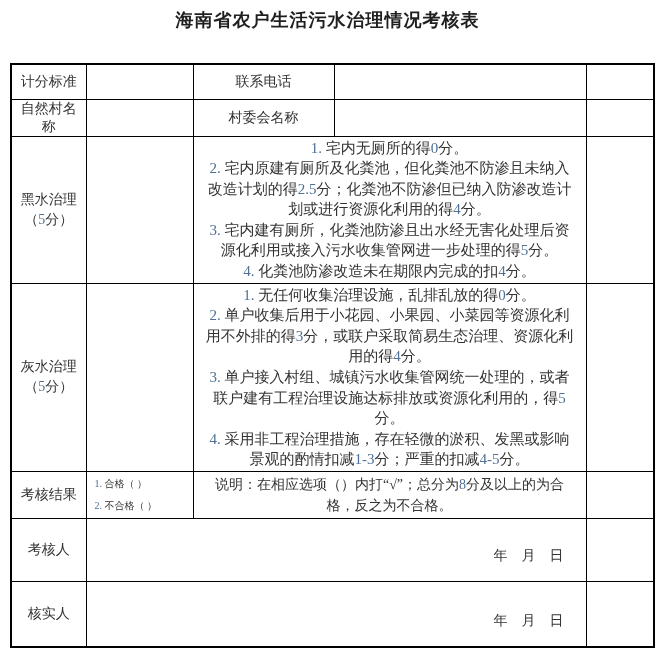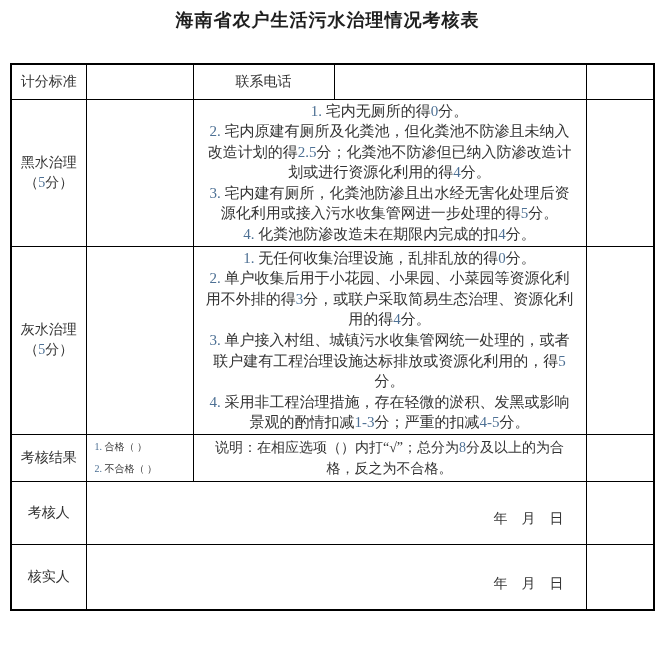--- a/index.html
+++ b/index.html
@@ -59,20 +59,27 @@
 
   <tbody>
       <tr style="height:35px">
     <td class="label">计分标准</td>
     <td></td>
     <td class="label">联系电话</td>
     <td></td>
     <td></td>
   </tr>
 
+  <tr style="height:36px">
+    <td class="label">自然村名称</td>
+    <td></td>
+    <td class="label">村委会名称</td>
+    <td></td>
+    <td></td>
+  </tr>
 
 
   <tr style="height:124px">
     <td class="label">
       <div class="ind-line">黑水治理</div>
       <div class="ind-line">（<span class="num">5</span>分）</div>
     </td>
     <td></td>
     <td class="criteria" colspan="2">
       <div class="crit-item"><span class="num">1.</span> 宅内无厕所的得<span class="num">0</span>分。</div>

